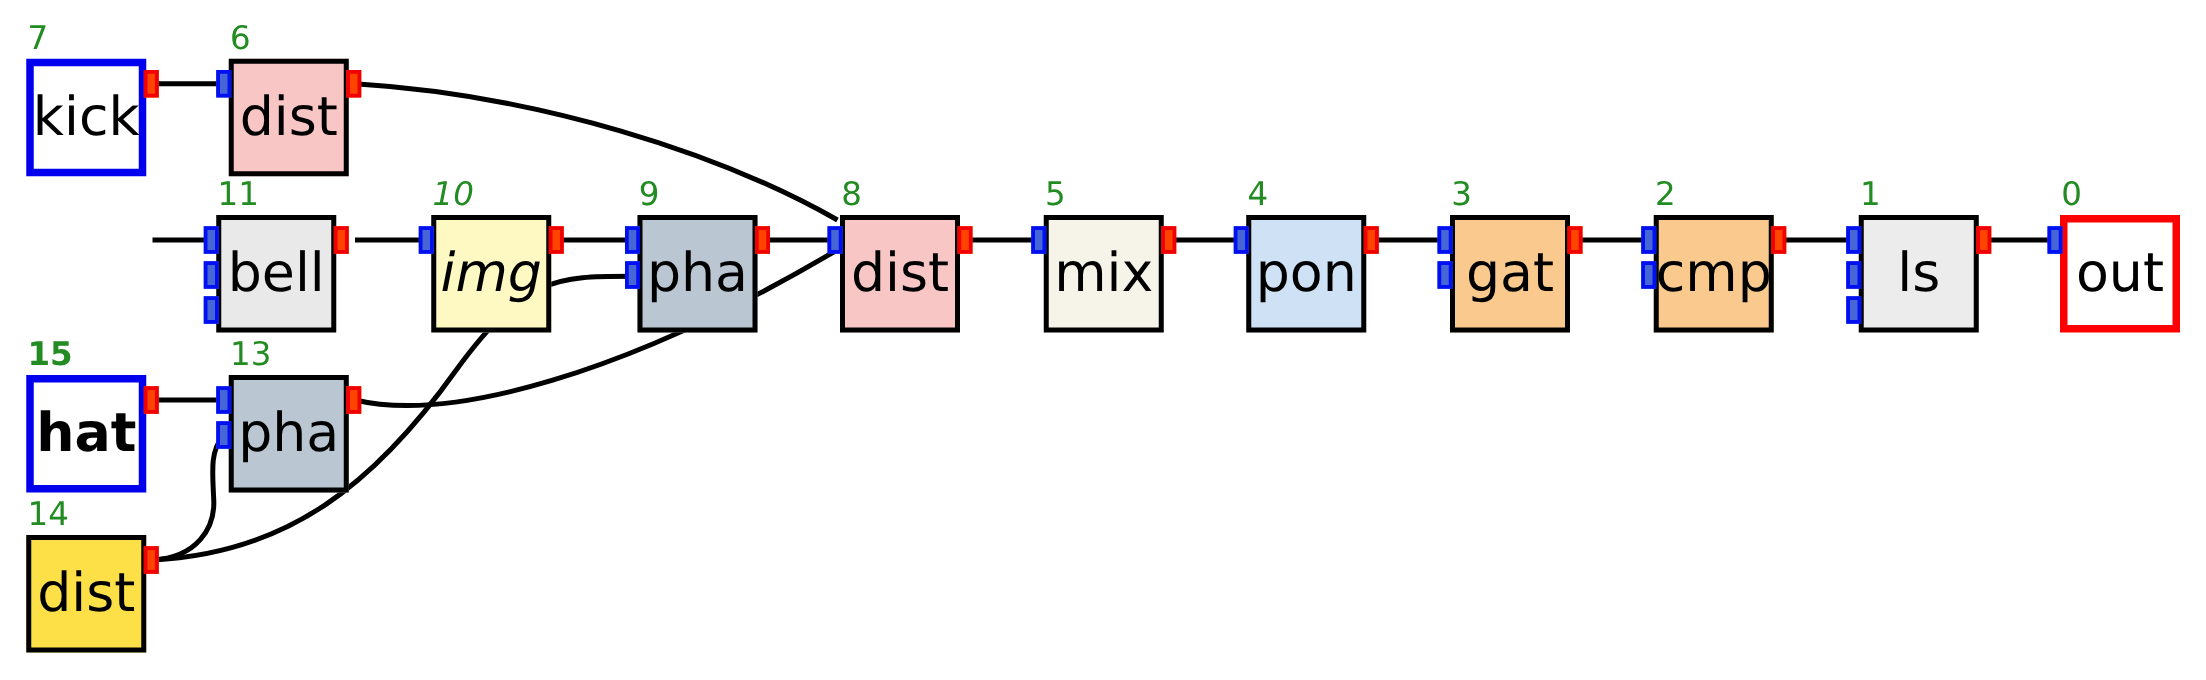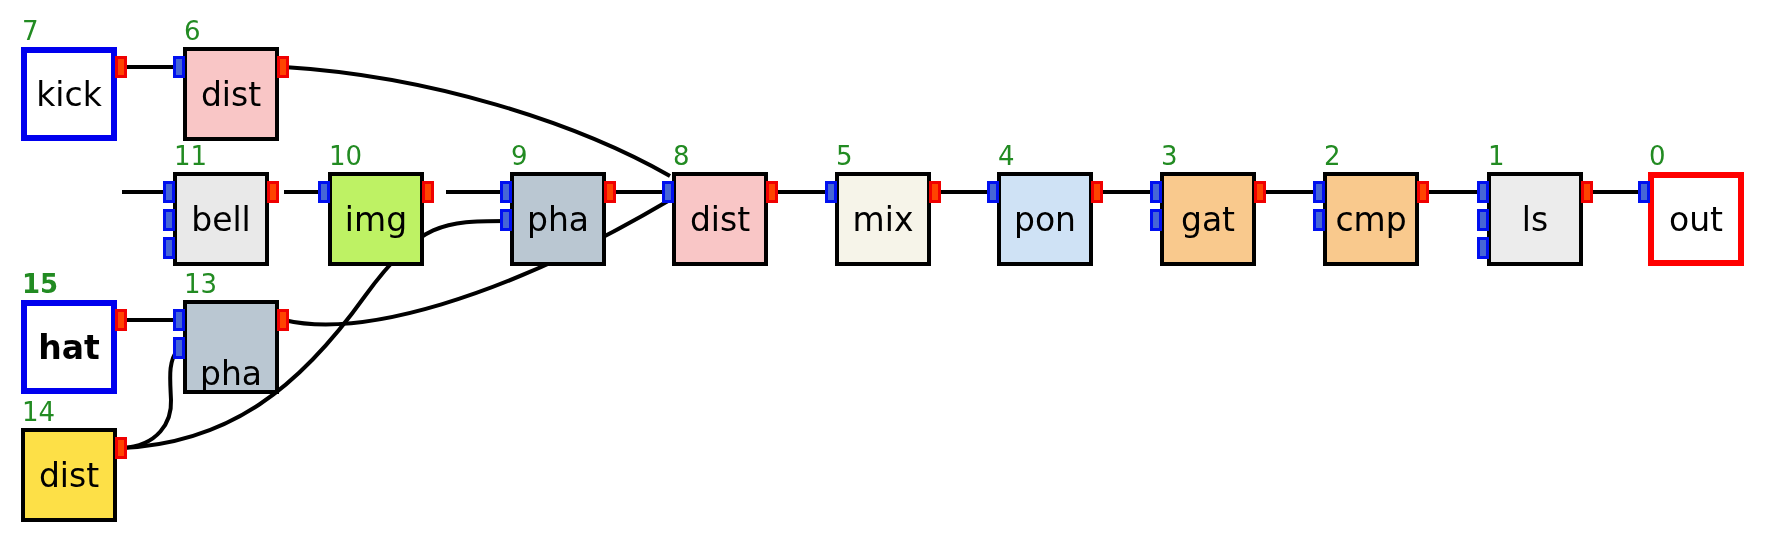--- a/index.html
+++ b/index.html
@@ -13,21 +13,21 @@
   #edge-layer{position:absolute;left:0;top:0;z-index:1;}
   .node{
     position:absolute;
     width:96px;height:94px;
     box-sizing:border-box;
     border:4px solid #000000;
     display:flex;align-items:center;justify-content:center;
     z-index:2;
   }
   .node .lbl{
-    font-size:33px;
+    font-size:43px;
     color:#000000;
     line-height:1;
     white-space:nowrap;
   }
   .node .num{
     position:absolute;
     top:-33px;left:-3px;
     font-size:26px;
     color:#228b22;
     line-height:1;
@@ -93,21 +93,21 @@
 
   <div class="node" style="left:173px;top:172px;background:#e9e9e9;">
     <span class="num">11</span>
     <span class="lbl">bell</span>
     <span class="port pin in1"></span>
     <span class="port pin in2"></span>
     <span class="port pin in3"></span>
     <span class="port pout"></span>
   </div>
 
-  <div class="node" style="left:328px;top:172px;background:#bef264;">
+  <div class="node" style="left:345px;top:172px;background:#fef9c3;font-style:italic;">
     <span class="num">10</span>
     <span class="lbl">img</span>
     <span class="port pin in1"></span>
     <span class="port pout"></span>
   </div>
 
   <div class="node" style="left:510px;top:172px;background:#bac7d2;">
     <span class="num">9</span>
     <span class="lbl">pha</span>
     <span class="port pin in1"></span>
@@ -166,21 +166,21 @@
     <span class="lbl">out</span>
     <span class="port pin in1"></span>
   </div>
 
   <div class="node src" style="left:21px;top:300px;font-weight:bold;">
     <span class="num">15</span>
     <span class="lbl">hat</span>
     <span class="port pout"></span>
   </div>
 
-  <div class="node" style="left:183px;top:300px;background:#bac7d2;align-items:flex-end;">
+  <div class="node" style="left:183px;top:300px;background:#bac7d2;">
     <span class="num">13</span>
     <span class="lbl">pha</span>
     <span class="port pin in1"></span>
     <span class="port pin in2"></span>
     <span class="port pout"></span>
   </div>
 
   <div class="node" style="left:21px;top:428px;background:#fde047;">
     <span class="num">14</span>
     <span class="lbl">dist</span>

